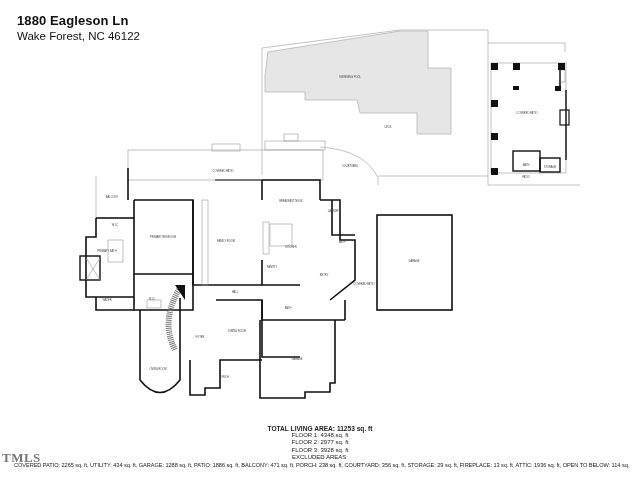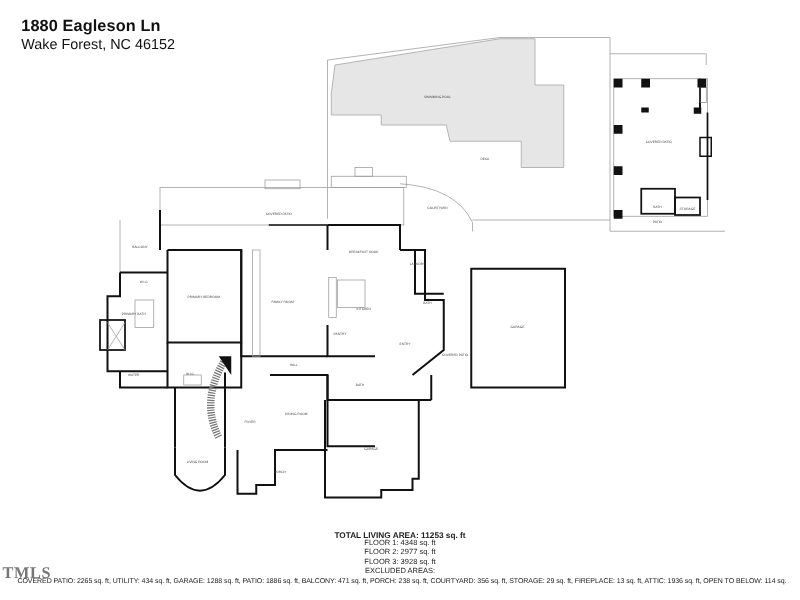--- a/index.html
+++ b/index.html
@@ -12,21 +12,21 @@
   .summary{position:absolute;left:0;width:640px;top:425px;text-align:center;font-size:6px;line-height:7.2px;color:#222;}
   .summary .total{font-weight:bold;font-size:6.6px;}
   .excl{position:absolute;left:14px;top:462px;font-size:5.6px;color:#222;white-space:nowrap;letter-spacing:-0.05px;}
   .logo{position:absolute;left:2px;top:450px;font-family:"Liberation Serif",serif;font-size:13px;color:#777;letter-spacing:0.5px;font-weight:bold;}
 </style>
 </head>
 <body>
 
 <div class="hdr">
   <div class="addr1">1880 Eagleson Ln</div>
-  <div class="addr2">Wake Forest, NC 46152</div>
+  <div class="addr2">Wake Forest, NC 46122</div>
 </div>
 
 <svg class="plan" width="640" height="480" viewBox="0 0 640 480">
 
   <g fill="none" stroke="#9a9a9a" stroke-width="0.6">
     <polyline points="262,175 262,48 400,30 488,30 488,175"></polyline>
     <line x1="378" y1="176" x2="488" y2="176"></line>
     <line x1="488" y1="175" x2="488" y2="185"></line>
     <line x1="488" y1="185" x2="580" y2="185"></line>
     <line x1="488" y1="43" x2="565" y2="43"></line>

